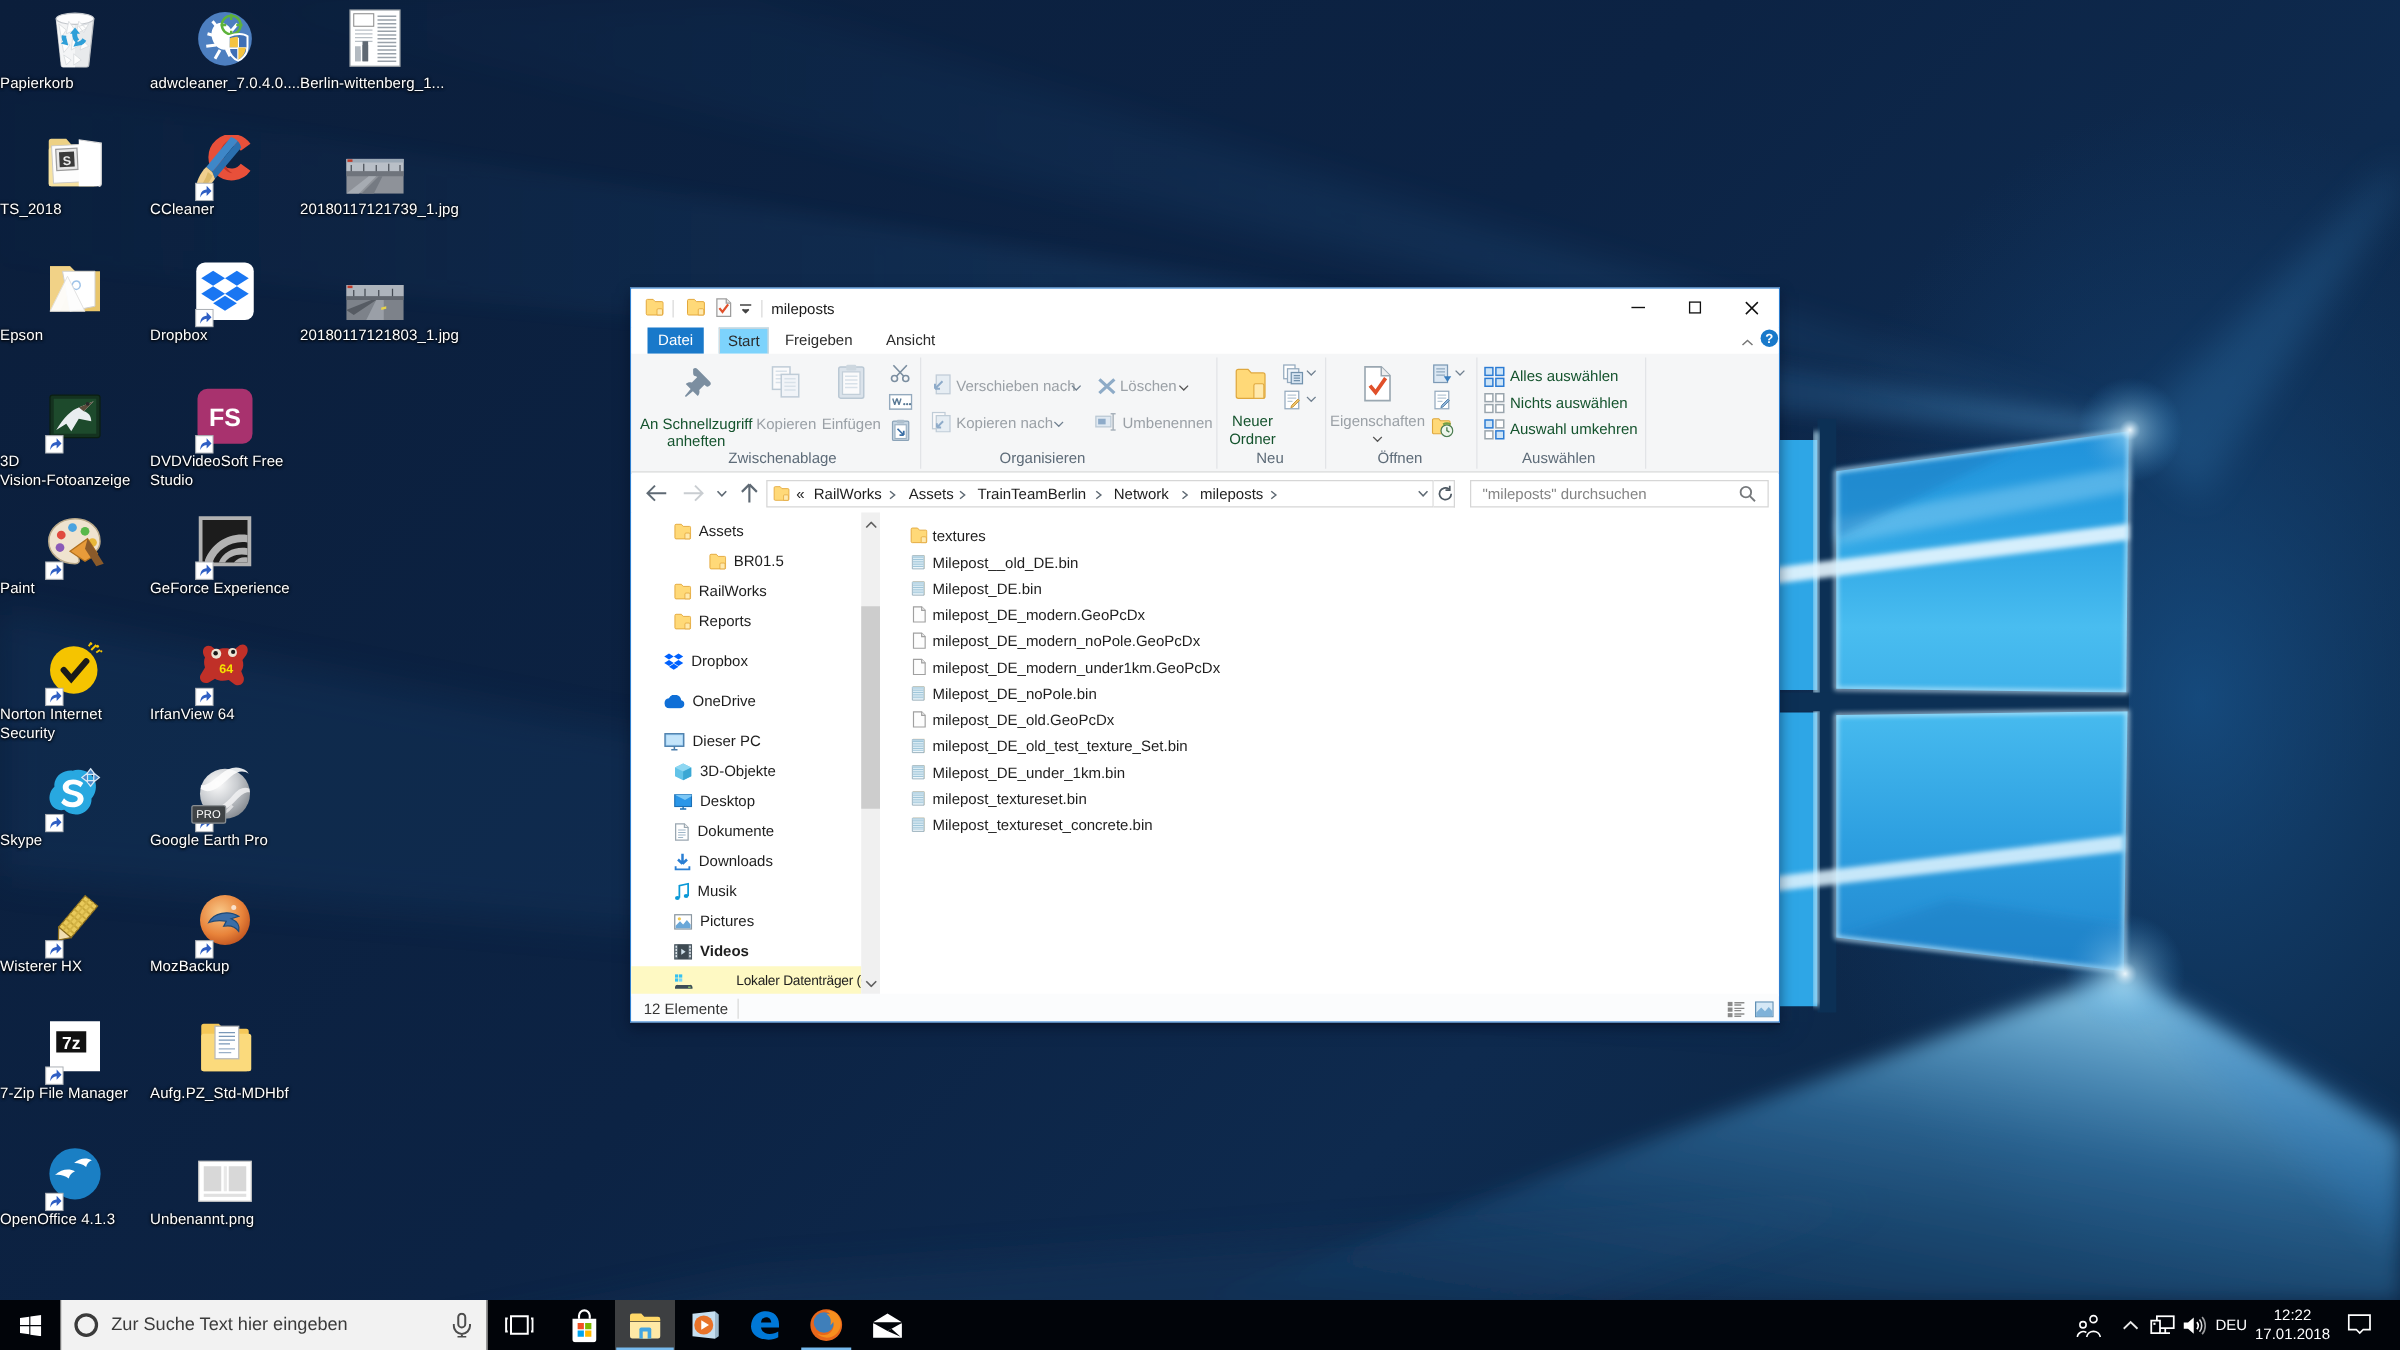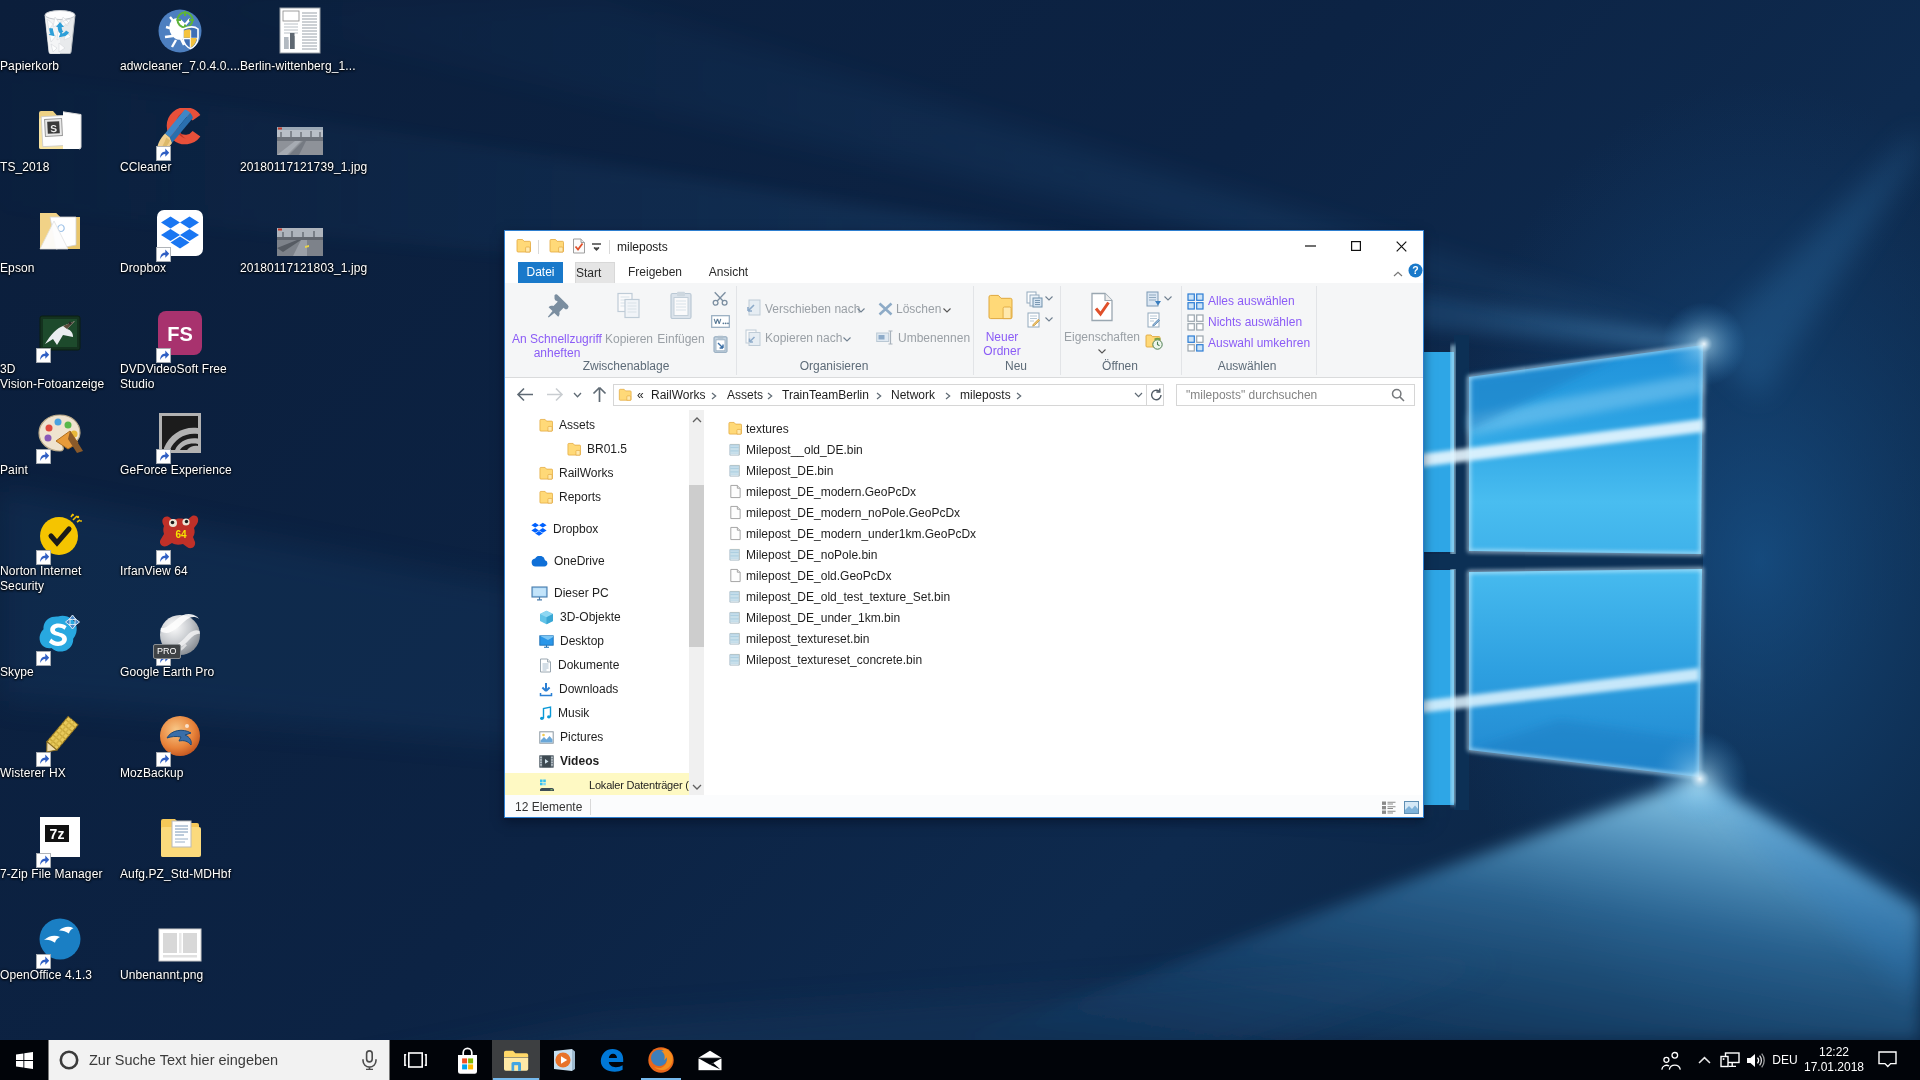--- a/index.html
+++ b/index.html
@@ -28,21 +28,21 @@
 .nitem span { margin-left:6px; }
 .nitem.sel { background:#fef9c3;gap:28px; }
 #vscroll { position:absolute; left:184px; top:0; width:15px; height:387px; background:#f0f0f0; }
 #filelist { position:absolute; left:199px; top:0; width:719px; height:387px; }
 .fitem { position:absolute; left:0; width:720px; height:21px; display:flex; align-items:center; font-size:12px; color:#1e1e1e; white-space:nowrap; }
 .fitem svg { margin-left:24px; flex:none; }
 .fitem span { margin-left:4px; }
 .vsep { position:absolute; width:1px; background:#d9d9d9; }
 .rbsep { position:absolute; top:3px; width:1px; height:89px; background:#e2e4e7; }
 .rblbl { position:absolute; top:76px; font-size:12px; color:#5d6b78; width:160px; margin-left:-80px; text-align:center; }
-.rbtxt { position:absolute; font-size:12px; color:#8b5cf6; white-space:nowrap; }
+.rbtxt { position:absolute; font-size:12px; color:#14532d; white-space:nowrap; }
 .ctr { transform:translateX(-50%); text-align:center; }
 
 #taskbar { position:absolute; left:0; top:1040px; width:1920px; height:40px; background:#010409; }
 .tbtn { position:absolute; top:0; height:40px; display:flex; align-items:center; justify-content:center; }
 .runline { position:absolute; bottom:0; height:2px; background:#76b9ed; }
 #searchbox { position:absolute; left:48px; top:0; width:342px; height:40px; background:#f2f2f2; border:1px solid #7a7a7a; border-bottom:none; border-top:none; display:flex; align-items:center; color:#3b3b3b; font-size:14.5px; }
 .tray { position:absolute; top:0; height:40px; display:flex; align-items:center; justify-content:center; color:#fff; }
 .trtxt { font-size:12px; text-align:center; }
 </style>
 </head>
@@ -586,21 +586,21 @@
         </svg></div>
   <div class="abs" style="left:828px;top:0;width:46px;height:31px;"><svg style="margin:10px 0 0 18px;" width="10" height="10" viewBox="0 0 10 10">
           <rect x="0.6" y="0.6" width="8.8" height="8.8" fill="none" stroke="#111" stroke-width="1.2"></rect>
         </svg></div>
   <div class="abs" style="left:874px;top:0;width:46px;height:31px;"><svg style="margin:10px 0 0 17px;" width="11" height="11" viewBox="0 0 11 11">
           <path d="M0.7 0.7 L10.3 10.3 M10.3 0.7 L0.7 10.3" stroke="#111" stroke-width="1.2"></path>
         </svg></div>
  </div>
  <div id="tabrow">
   <div class="abs" style="left:13px;top:0;width:45px;height:21px;background:#1979ca;color:#fff;text-align:center;line-height:20px;">Datei</div>
-  <div class="abs" style="left:70px;top:0;width:40px;height:21px;background:#e5e5e5;border:1px solid #d8d8d8;border-bottom:none;color:#2b2b2b;line-height:20px;">Start</div>
+  <div class="abs" style="left:70px;top:0;width:40px;height:21px;background:#7dd3fc;border:1px solid #d8d8d8;border-bottom:none;color:#2b2b2b;text-align:center;line-height:20px;">Start</div>
   <div class="abs" style="left:122px;top:0;width:56px;height:21px;color:#2b2b2b;text-align:center;line-height:20px;">Freigeben</div>
   <div class="abs" style="left:200px;top:0;width:47px;height:21px;color:#2b2b2b;text-align:center;line-height:20px;">Ansicht</div>
   <div class="abs" style="left:888px;top:4px;"><svg width="10" height="6" viewBox="0 0 10 6">
           <path d="M1 5 L5 1.4 L9 5" fill="none" stroke="#777" stroke-width="1.2"></path>
         </svg></div>
   <div class="abs" style="left:903px;top:1px;"><svg width="15" height="15" viewBox="0 0 15 15">
           <circle cx="7.5" cy="7.5" r="7" fill="#1979ca"></circle>
           <text x="7.5" y="11" font-size="10.5" font-weight="bold" fill="#fff" text-anchor="middle" font-family="Liberation Sans">?</text>
         </svg></div>
  </div>

